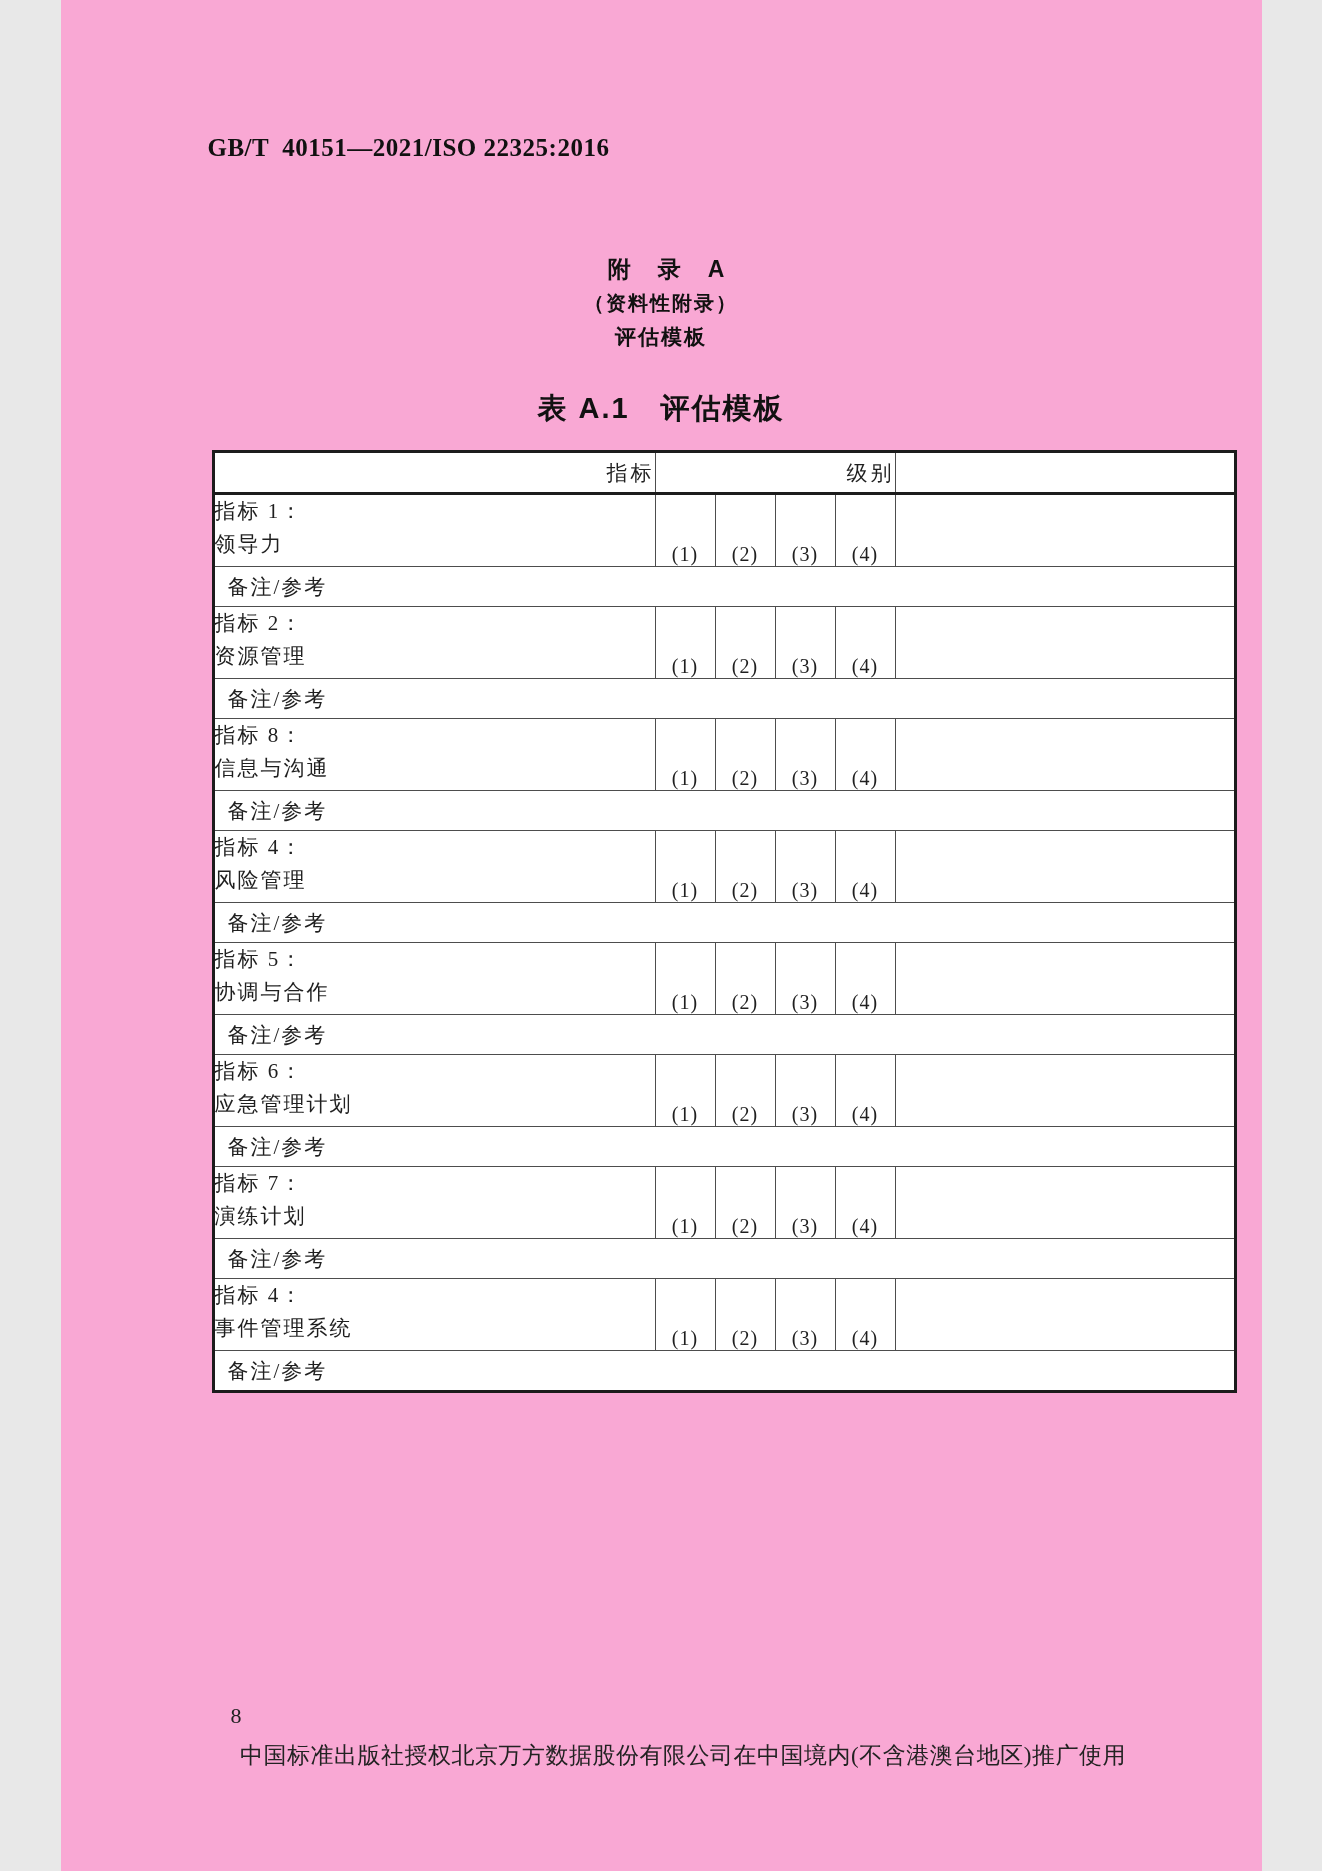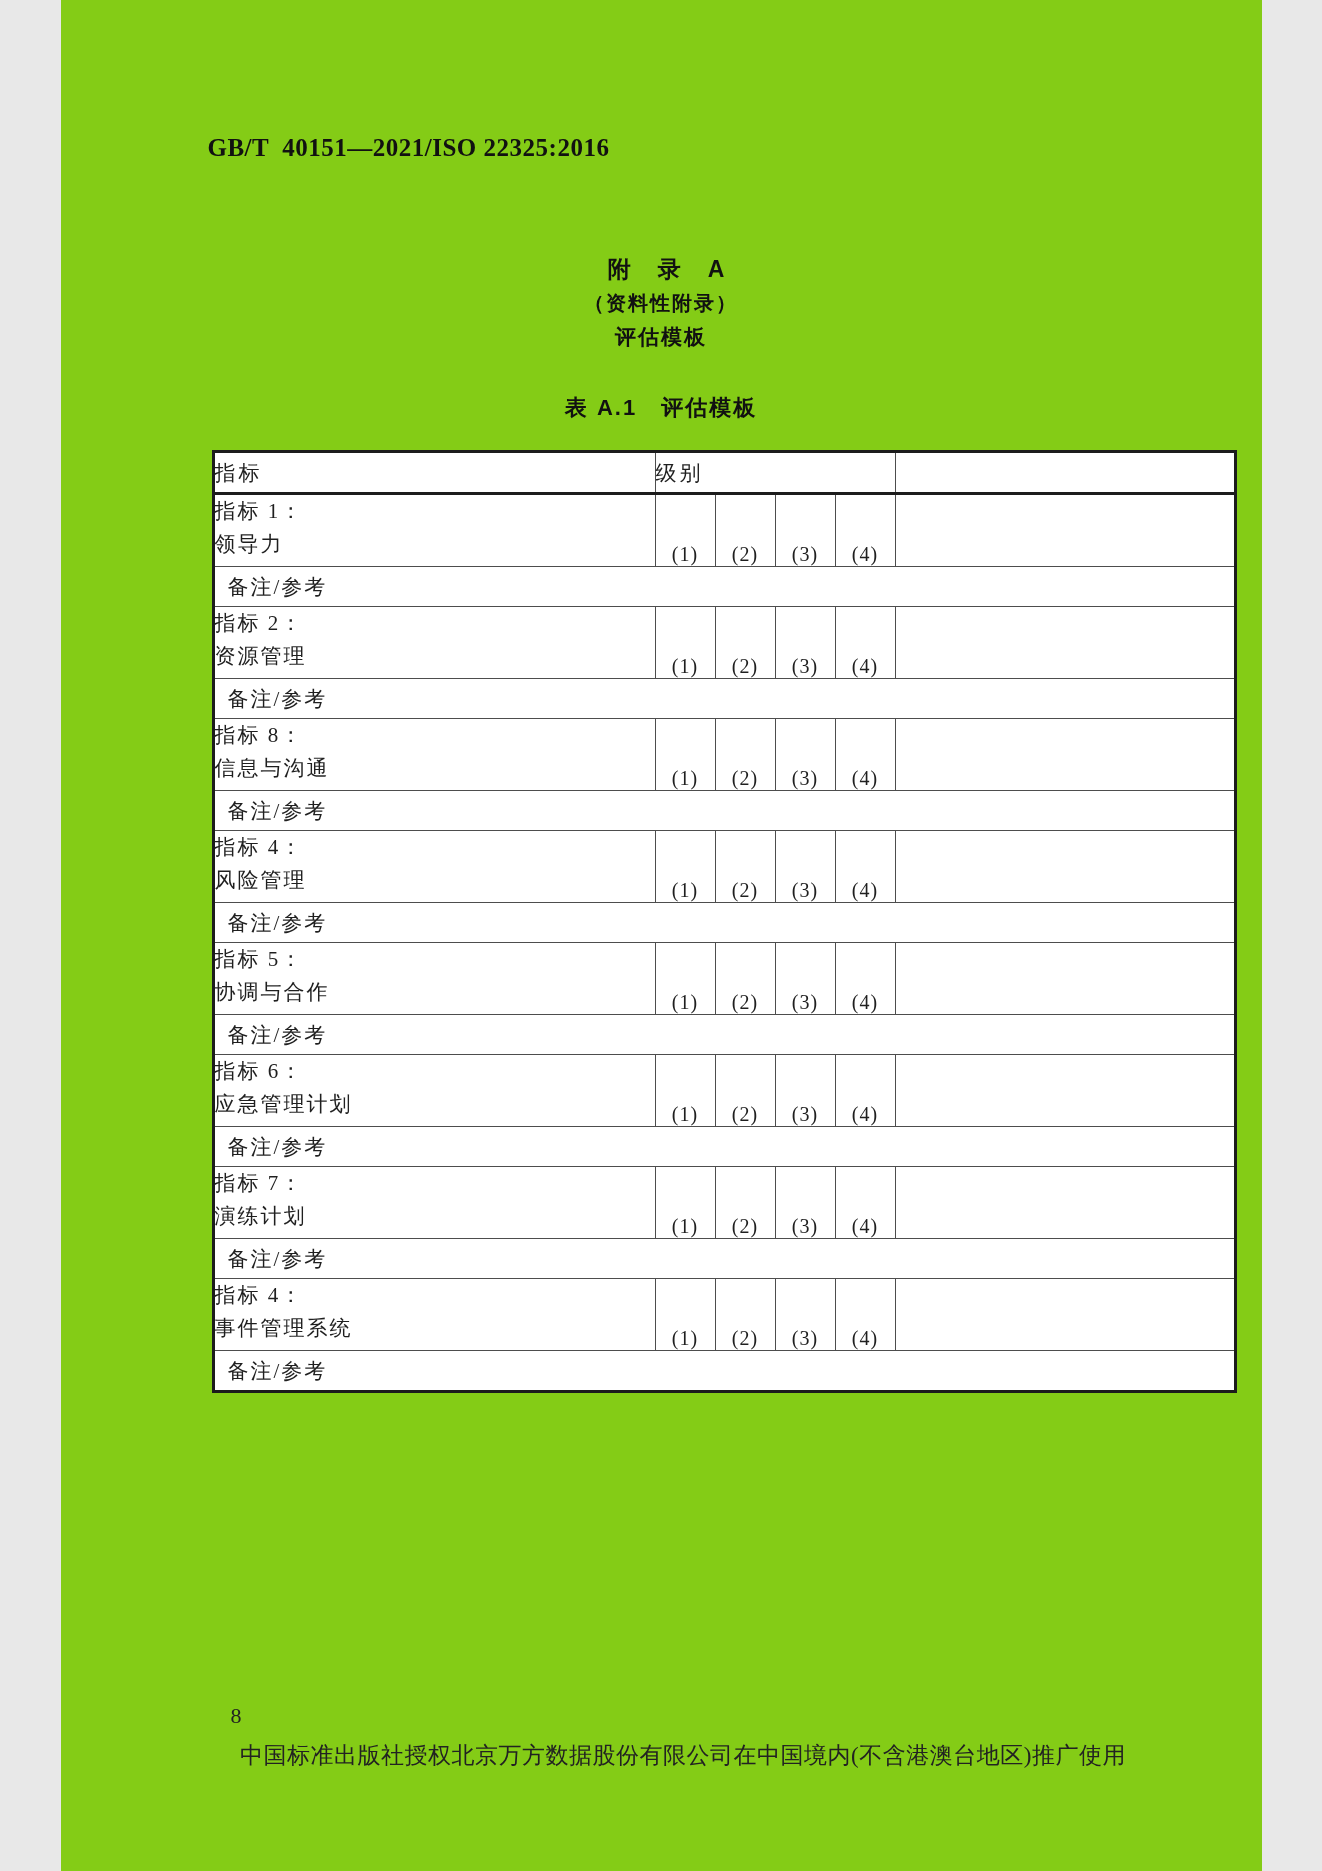--- a/index.html
+++ b/index.html
@@ -1,21 +1,21 @@
 <!DOCTYPE html>
 <html><head>
 <meta charset="utf-8">
 <style>
   html, body { margin: 0; padding: 0; background: #e8e8e8; }
   .page {
     position: relative;
     width: 1201px;
     height: 1871px;
     margin: 0 auto;
-    background: #84cc16;
+    background: #f9a8d4;
     font-family: "Liberation Serif", "DejaVu Serif", serif;
     color: #1a1a1a;
     overflow: hidden;
   }
 
   
   .doc-code {
     position: absolute;
     left: 147px;
     top: 134px;
@@ -42,21 +42,21 @@
   .title-line3 { font-size: 21px; line-height: 34px; letter-spacing: 2px; }
 
   .table-caption {
     position: absolute;
     left: 0;
     right: 0;
     top: 394px;
     text-align: center;
     font-family: "Liberation Sans", "DejaVu Sans", sans-serif;
     font-weight: 700;
-    font-size: 22px;
+    font-size: 29px;
     line-height: 28px;
     letter-spacing: 2px;
     color: #111;
   }
 
   
   table.eval {
     position: absolute;
     left: 151px;
     top: 450px;
@@ -68,21 +68,21 @@
   }
   table.eval { border: 3px solid #1c1c1c; }
   table.eval td, table.eval th {
     border: 1px solid #4d4d4d;
     padding: 0;
     font-weight: 400;
     background: #fff;
   }
   tr.head-row th {
     height: 39px;
-    text-align: left;
+    text-align: right;
     vertical-align: middle;
     letter-spacing: 3px;
     border-bottom: 3px solid #1c1c1c;
     font-size: 21px;
   }
   tr.ind-row td { height: 71px; }
   td.c-ind {
     vertical-align: top;
     padding: 4px 0 0 13px;
     line-height: 33px;

